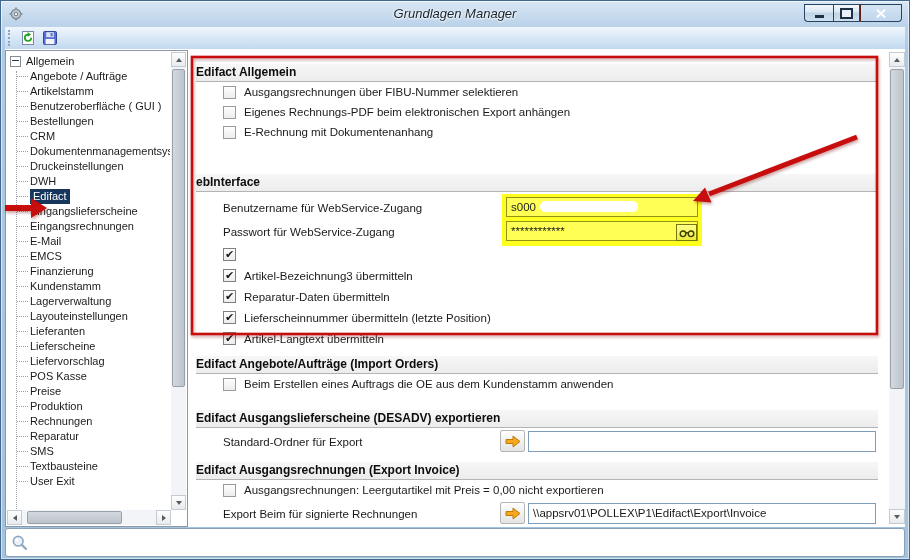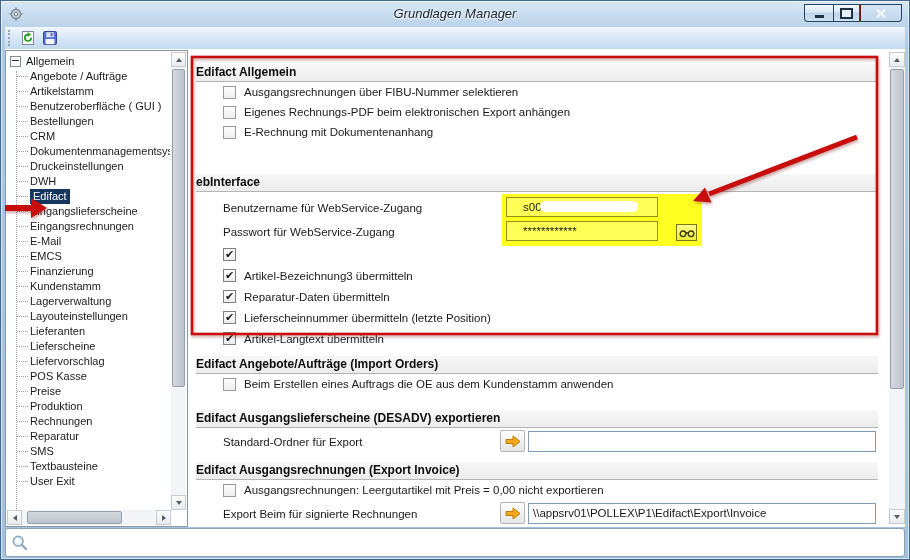--- a/index.html
+++ b/index.html
@@ -58,22 +58,22 @@
   .section.s2 .cb-row{height:21px;}
   .section-header + .cb-row{}
   .path-row + .cb-row{margin-top:4px;}
   .cb{width:13px;height:13px;border:1px solid #9a9a9a;background:linear-gradient(#fefefe,#ededed);box-sizing:border-box;
     flex:none;margin-right:8px;font-size:11px;line-height:11px;text-align:center;color:#1a1a1a;}
   .cb.checked{border-color:#808080;}
   .cb-label,.f-label{font-size:11.5px;color:#1a1a1a;white-space:nowrap;}
   .field-row{height:24px;position:relative;display:flex;align-items:center;padding-left:27px;}
   .section-header + .field-row{margin-top:4px;}
   .hl{position:absolute;left:306px;top:-2px;width:200px;height:28px;background:#ffff1f;}
-  .tfield{position:absolute;left:4px;top:3px;width:152px;height:20px;border:1px solid #93931a;background:#ffff55;
-    font-size:11.5px;line-height:18px;padding-left:16px;box-sizing:border-box;color:#222;white-space:nowrap;overflow:hidden;}
+  .tfield{position:absolute;left:4px;top:3px;width:192px;height:20px;border:1px solid #93931a;background:#ffff55;
+    font-size:11.5px;line-height:18px;padding-left:4px;box-sizing:border-box;color:#222;white-space:nowrap;overflow:hidden;}
   .redact{position:absolute;left:33px;top:3px;width:98px;height:11px;background:#fff;border-radius:6px;}
   .reveal-btn{position:absolute;right:5px;top:6px;width:21px;height:17px;border:1px solid #77770f;
     background:linear-gradient(#ffff8c,#ecec3e);display:flex;align-items:center;justify-content:center;box-sizing:border-box;}
   .path-row{height:23px;margin-top:2px;position:relative;display:flex;align-items:center;padding-left:27px;}
   .arrow-btn{position:absolute;left:304px;top:0;width:25px;height:22px;border:1px solid #b5b5b5;border-radius:2px;
     background:linear-gradient(#ffffff,#e4e4e4);display:flex;align-items:center;justify-content:center;box-sizing:border-box;}
   .pfield{position:absolute;left:332px;top:1px;width:348px;height:21px;border:1px solid #7f9db9;background:#fff;
     font-size:11.5px;line-height:19px;padding-left:4px;box-sizing:border-box;color:#1a1a1a;white-space:nowrap;overflow:hidden;}
   
   .searchbar{position:absolute;left:4px;top:527px;width:900px;height:29px;background:#fff;border:1px solid #8aa0b4;

